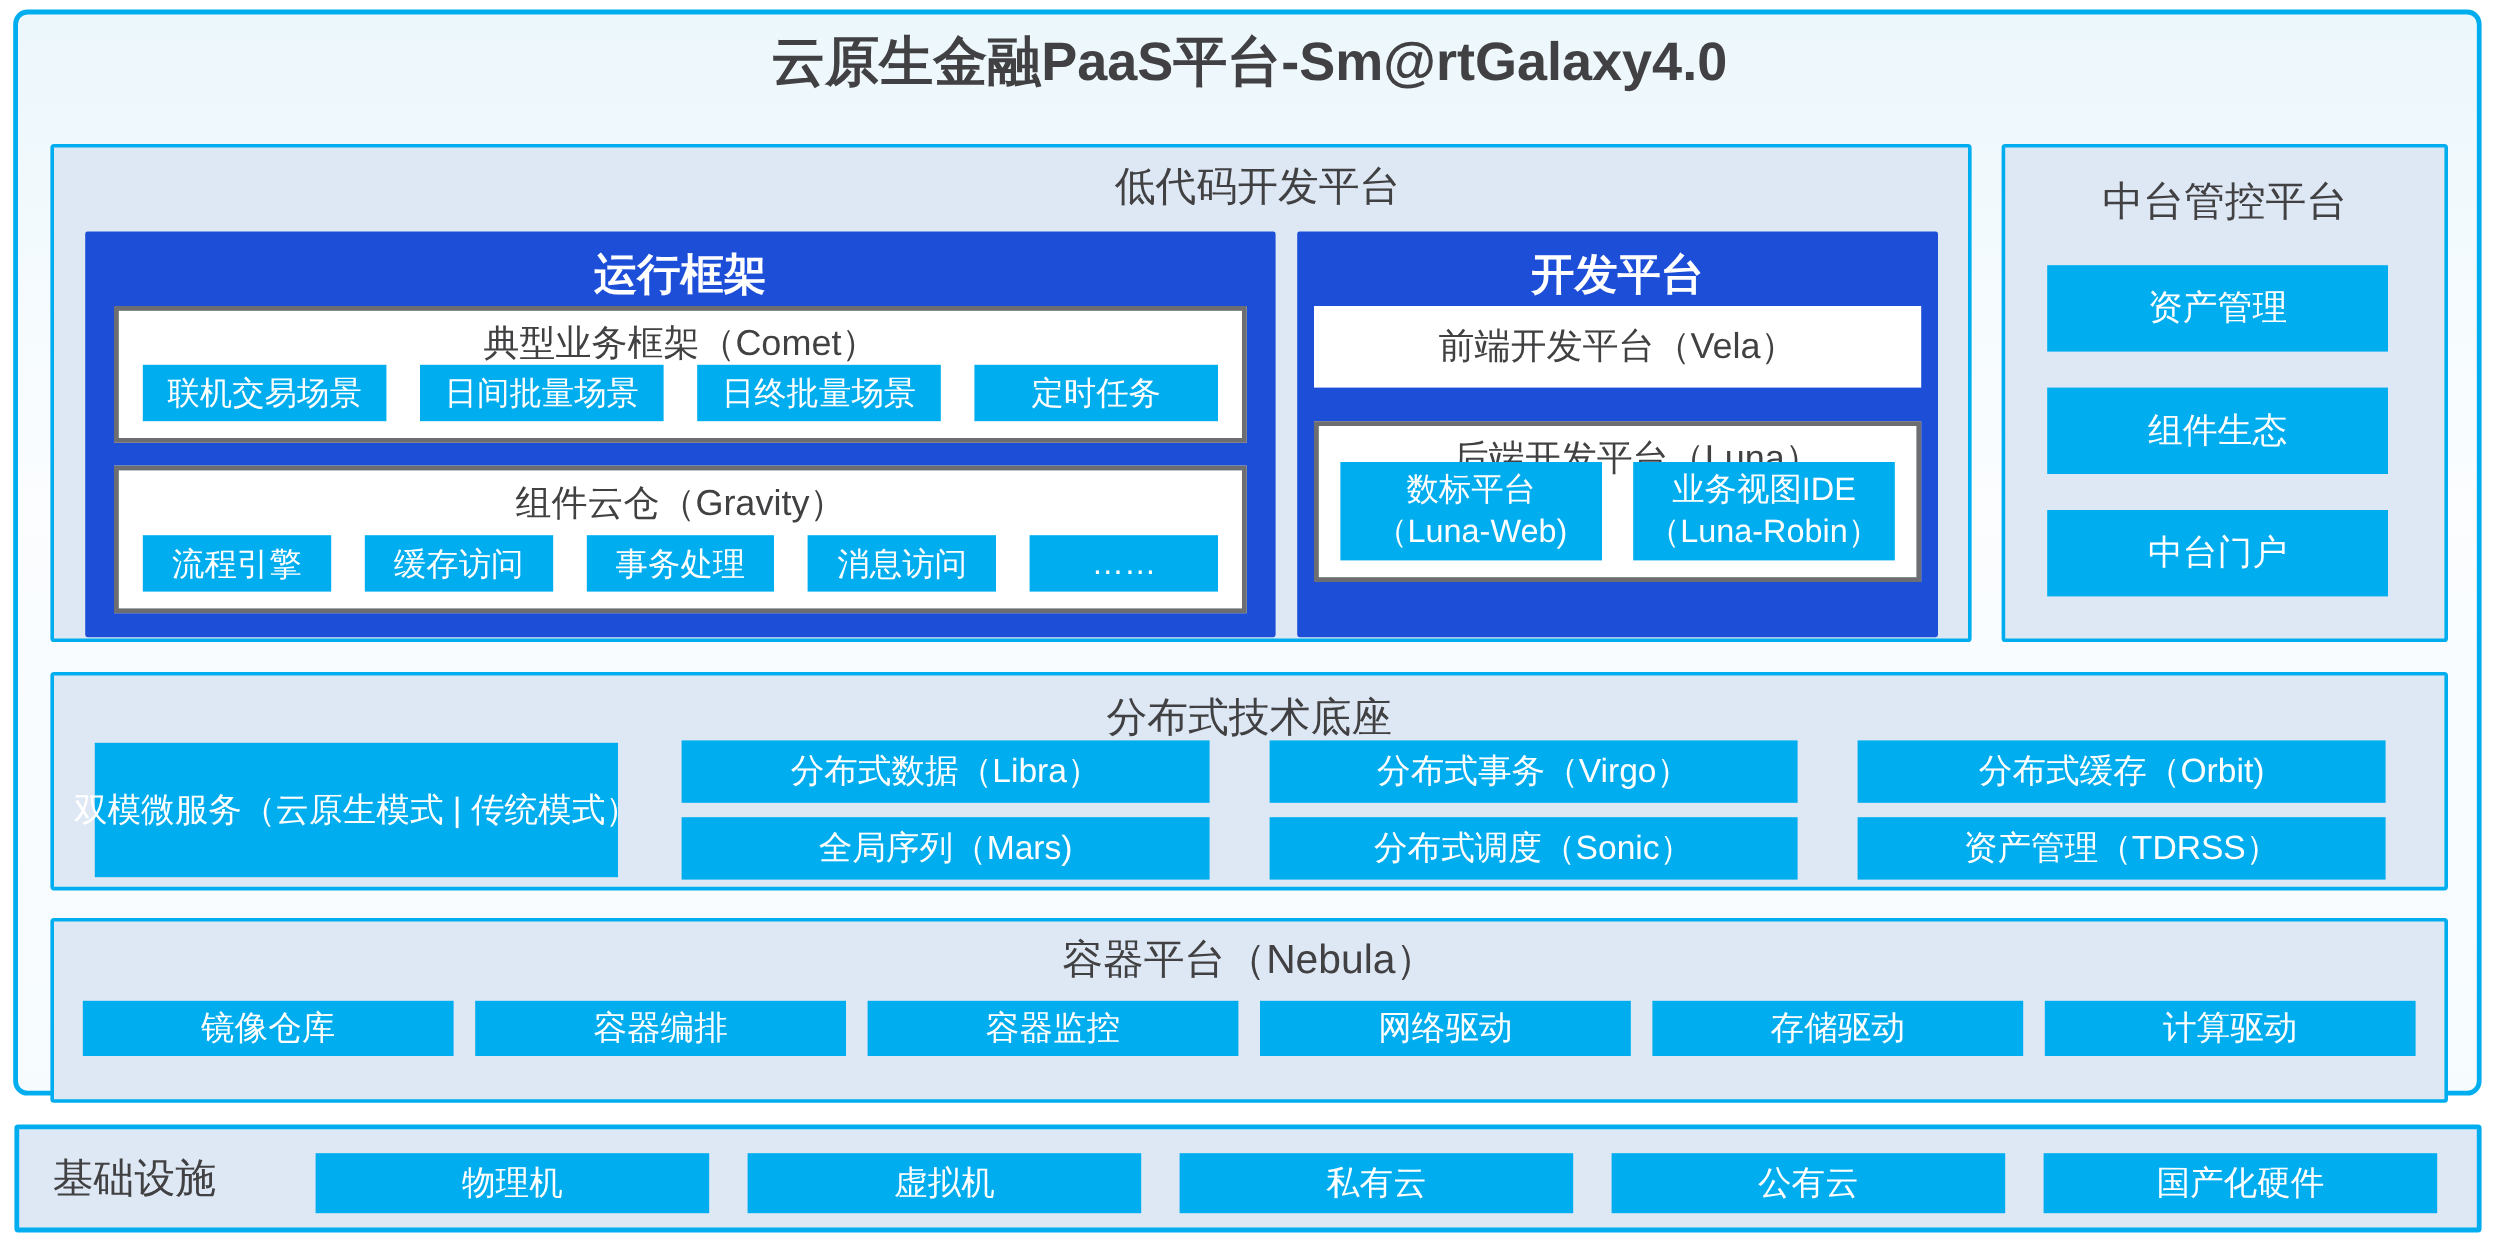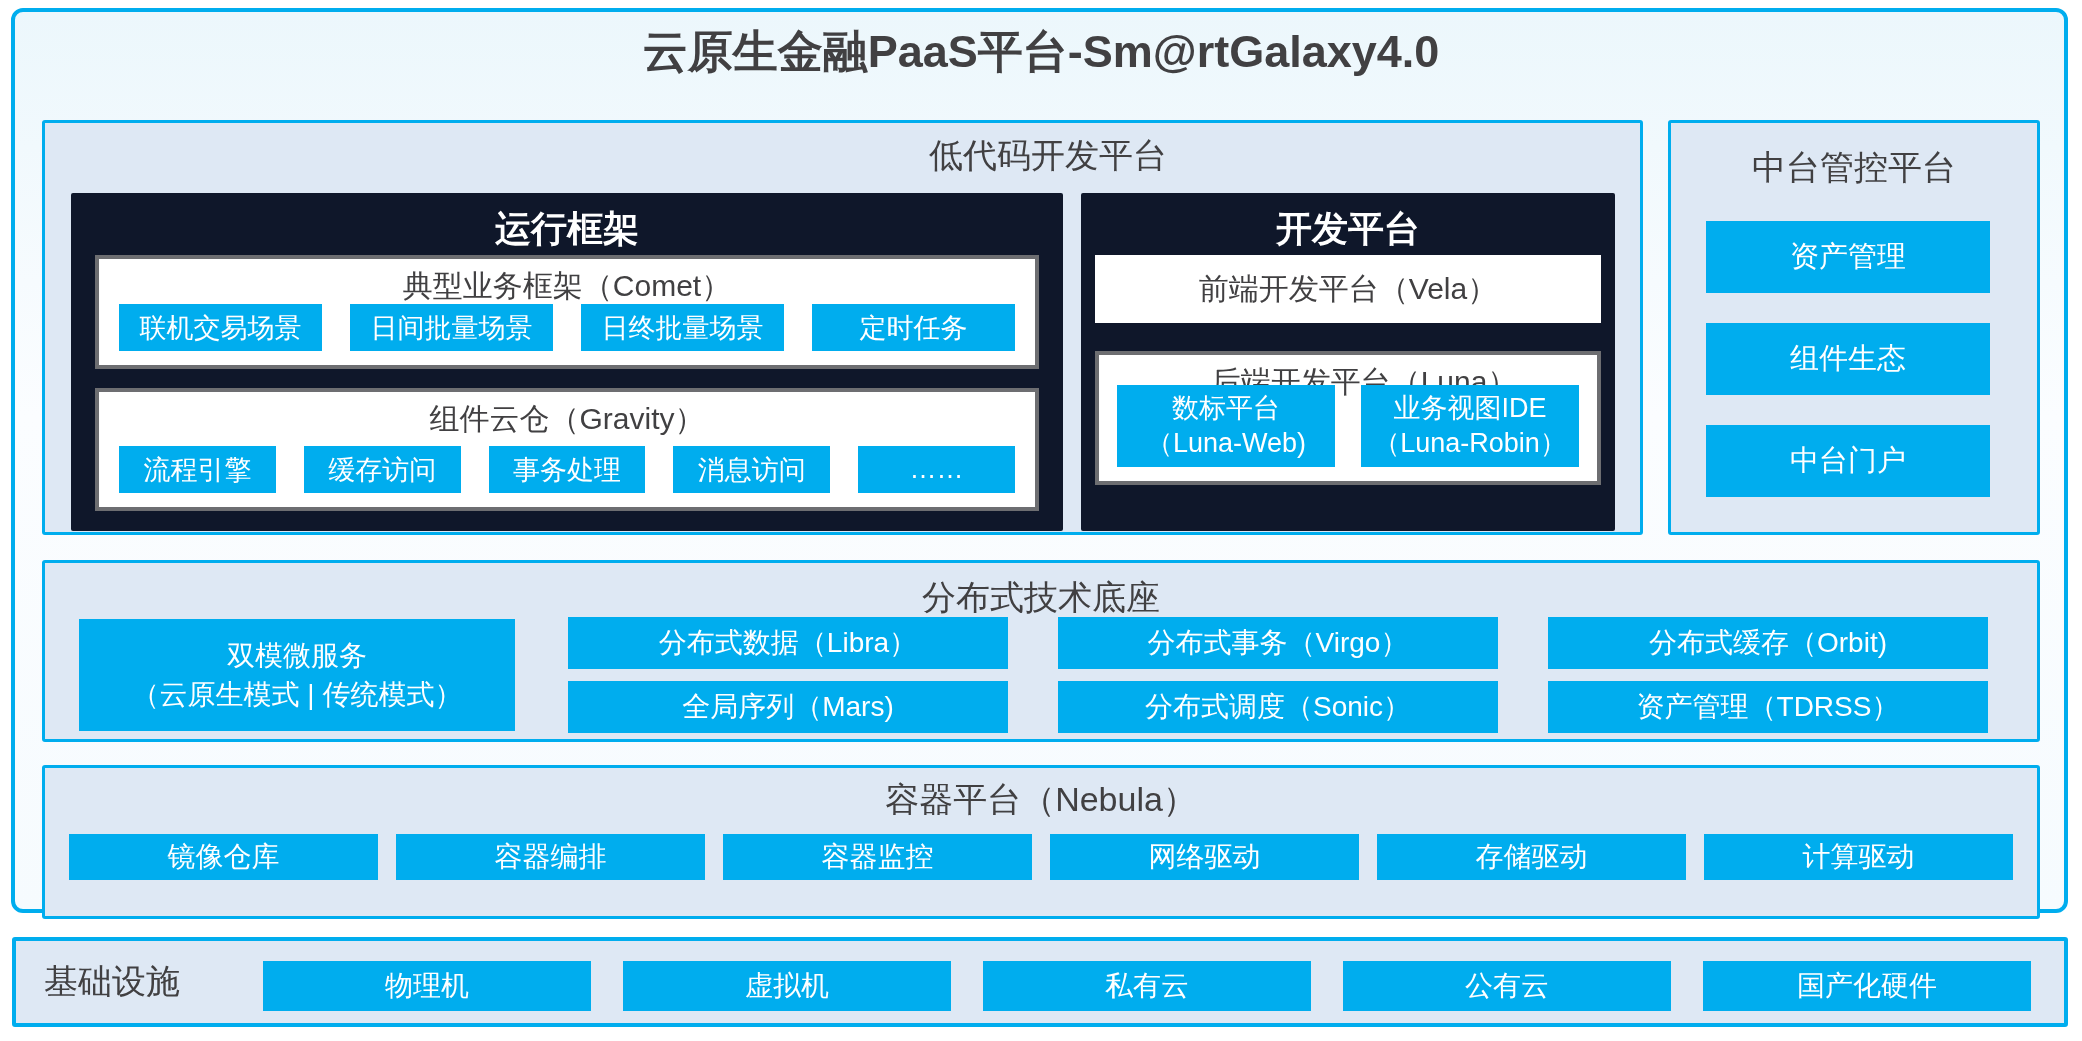--- a/index.html
+++ b/index.html
@@ -28,21 +28,21 @@
   .p-infra{left:12px;top:937px;width:2056px;height:90px;border-width:4px;}
   .panel-title{
     font-size:34px;font-weight:400;color:#414042;white-space:nowrap;
   }
   .lowcode-title{position:absolute;left:1003px;top:10px;transform:translateX(-50%);}
   .mid-title{position:absolute;left:50%;top:22px;transform:translateX(-50%);}
   .dist-title{position:absolute;left:50%;top:12px;transform:translateX(-50%);}
   .cont-title{position:absolute;left:50%;top:9px;transform:translateX(-50%);}
   .infra-label{position:absolute;left:28px;top:50%;transform:translateY(-50%);}
   .block{
-    position:absolute;background:#0f172a;border-radius:2px;top:70px;height:338px;
+    position:absolute;background:#1d4ed8;border-radius:2px;top:70px;height:338px;
   }
   .b-runtime{left:26px;width:992px;}
   .b-dev{left:1036px;width:534px;}
   .block-title{
     text-align:center;padding-top:12px;font-size:36px;font-weight:700;color:#ffffff;
   }
   .whitebox{
     position:absolute;box-sizing:border-box;background:#ffffff;
     border:4px solid #6d6e71;
   }
@@ -63,21 +63,21 @@
   }
   .row-comet{left:20px;right:20px;bottom:14px;gap:28px;height:47px;}
   .row-gravity{left:20px;right:20px;bottom:14px;gap:28px;height:47px;}
   .row-comet .btn,.row-gravity .btn{flex:1;font-size:27px;}
   .row-luna{left:18px;right:18px;bottom:14px;gap:26px;height:82px;}
   .row-luna .btn{flex:1;flex-direction:column;font-size:27px;line-height:1.3;}
   .mid-btn{position:absolute;left:35px;width:284px;height:72px;font-size:29px;}
   .mid-btn.m0{top:98px;}.mid-btn.m1{top:200px;}.mid-btn.m2{top:302px;}
   .dual-btn{
     position:absolute;left:34px;top:56px;width:436px;height:112px;
-    flex-direction:column;font-size:28px;line-height:1.4;
+    font-size:28px;line-height:1.4;
   }
   .dist-cell{position:absolute;width:440px;height:52px;font-size:28px;}
   .dc-c0{left:523px;}.dc-c1{left:1013px;}.dc-c2{left:1503px;}
   .dc-r0{top:54px;}.dc-r1{top:118px;}
   .row-cont{left:24px;right:24px;top:66px;height:46px;gap:18px;}
   .row-cont .btn{flex:1;font-size:28px;}
   .row-infra{left:227px;top:20px;height:50px;gap:32px;margin-left:20px;}
   .row-infra .btn{width:328px;font-size:28px;}
 </style>
 </head>

